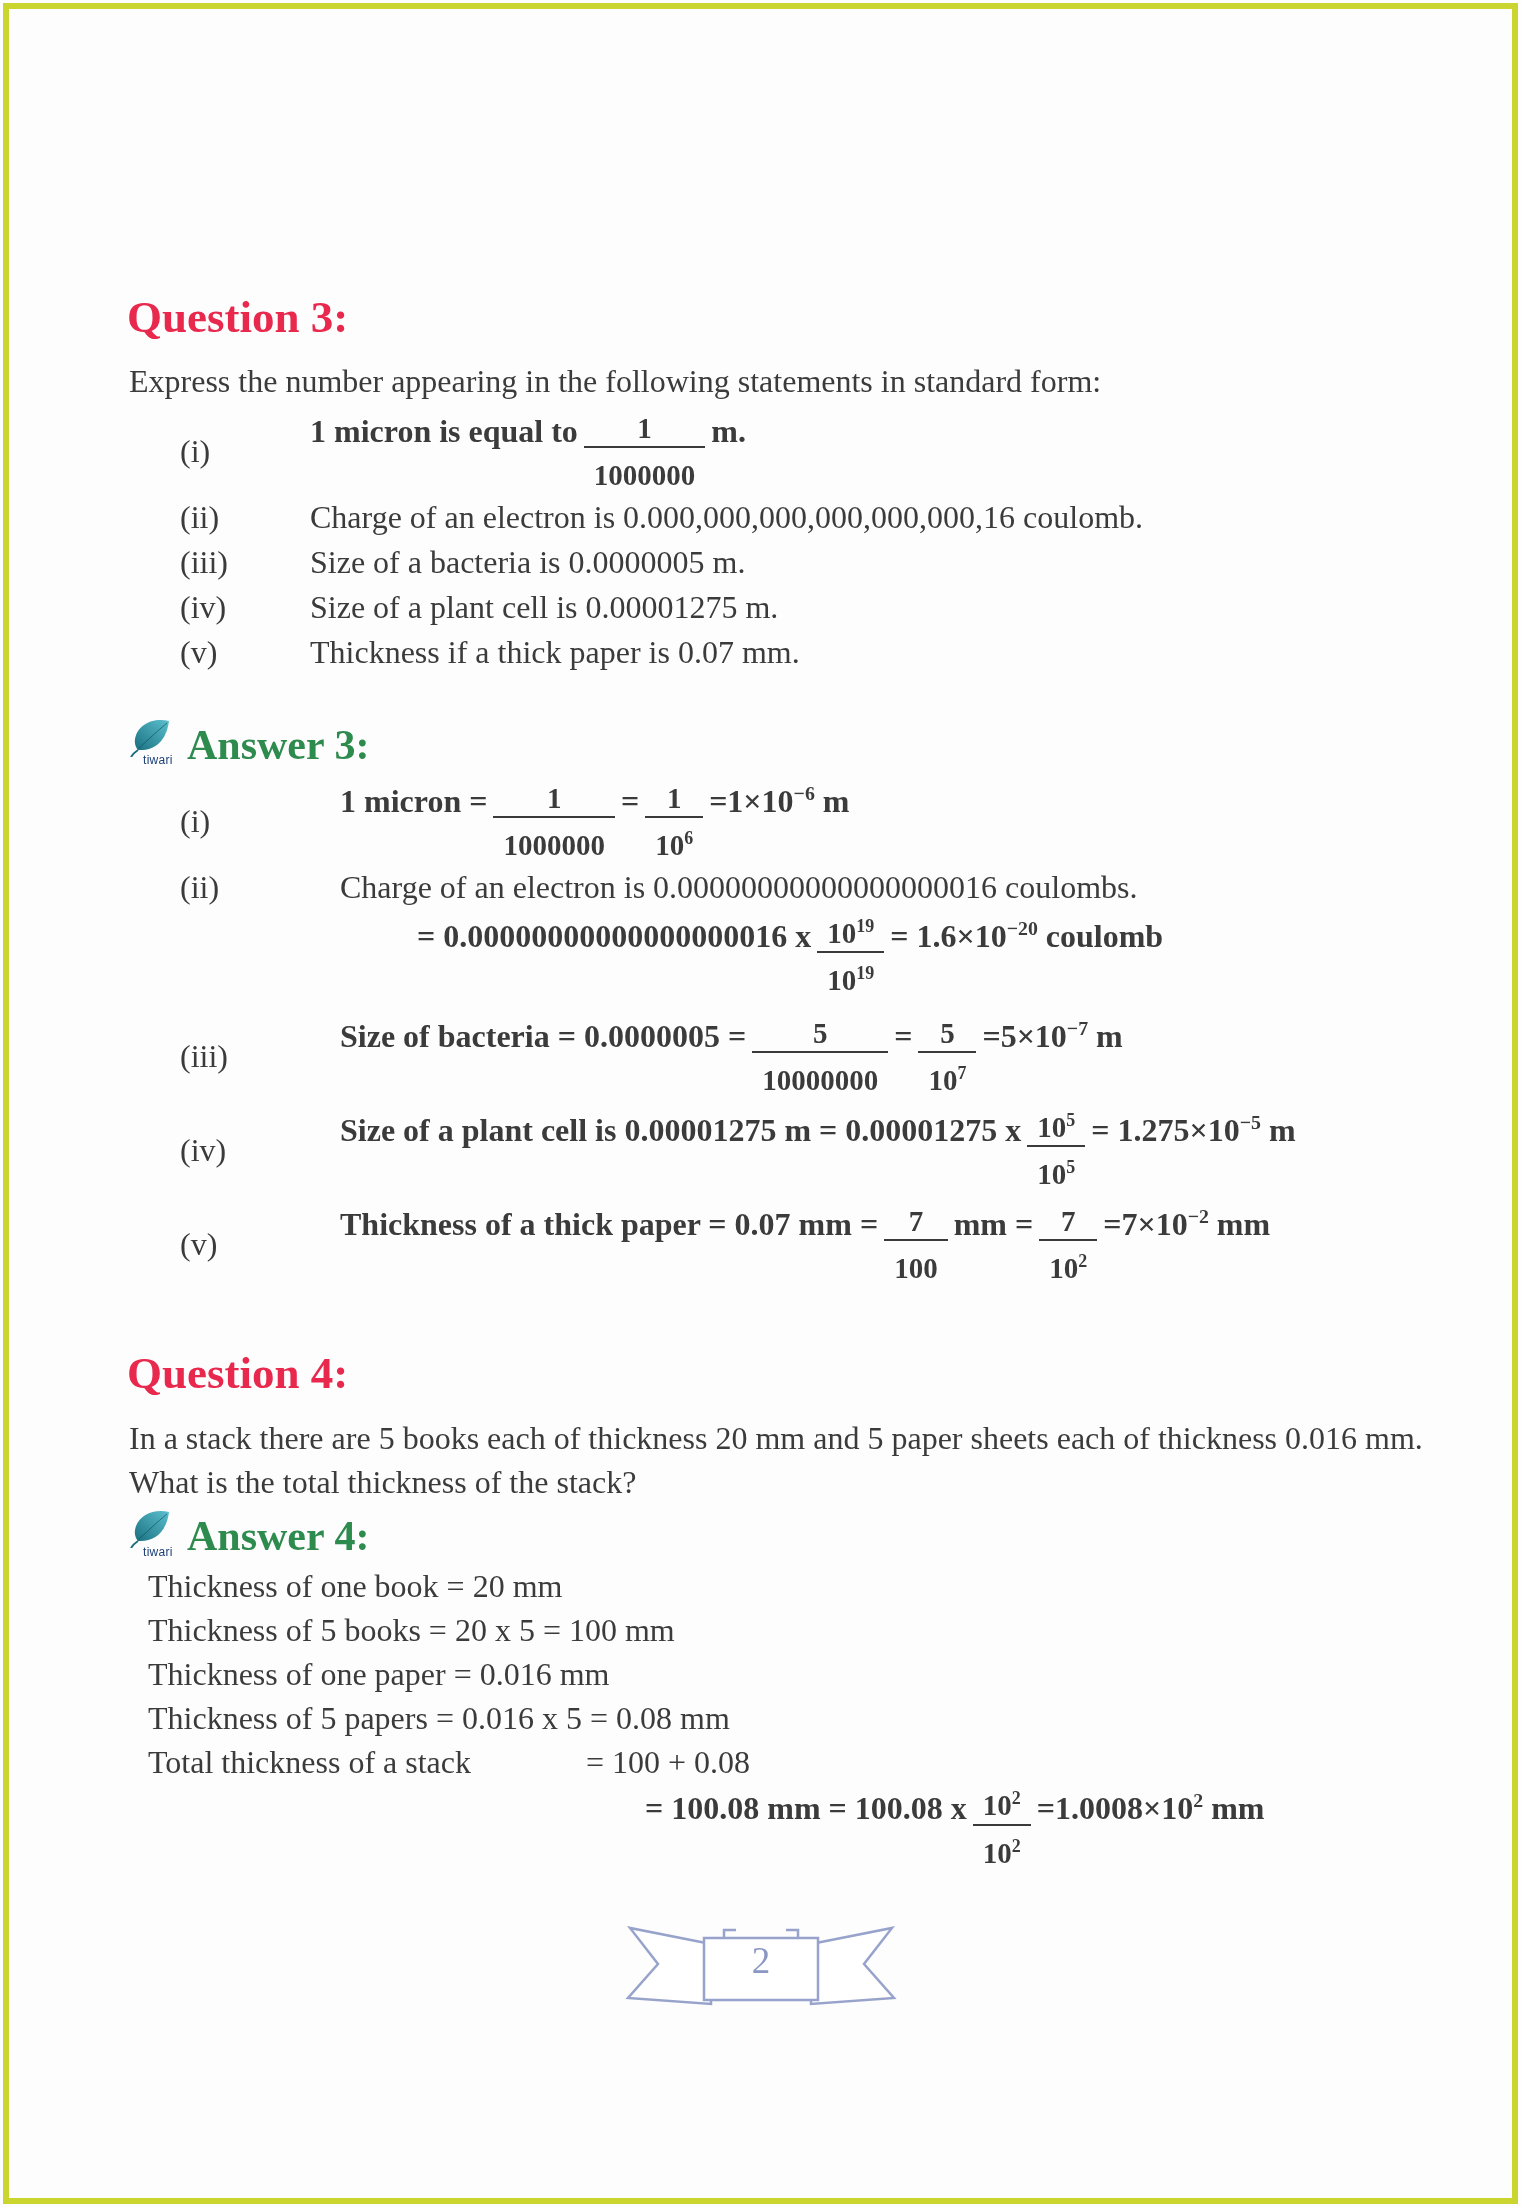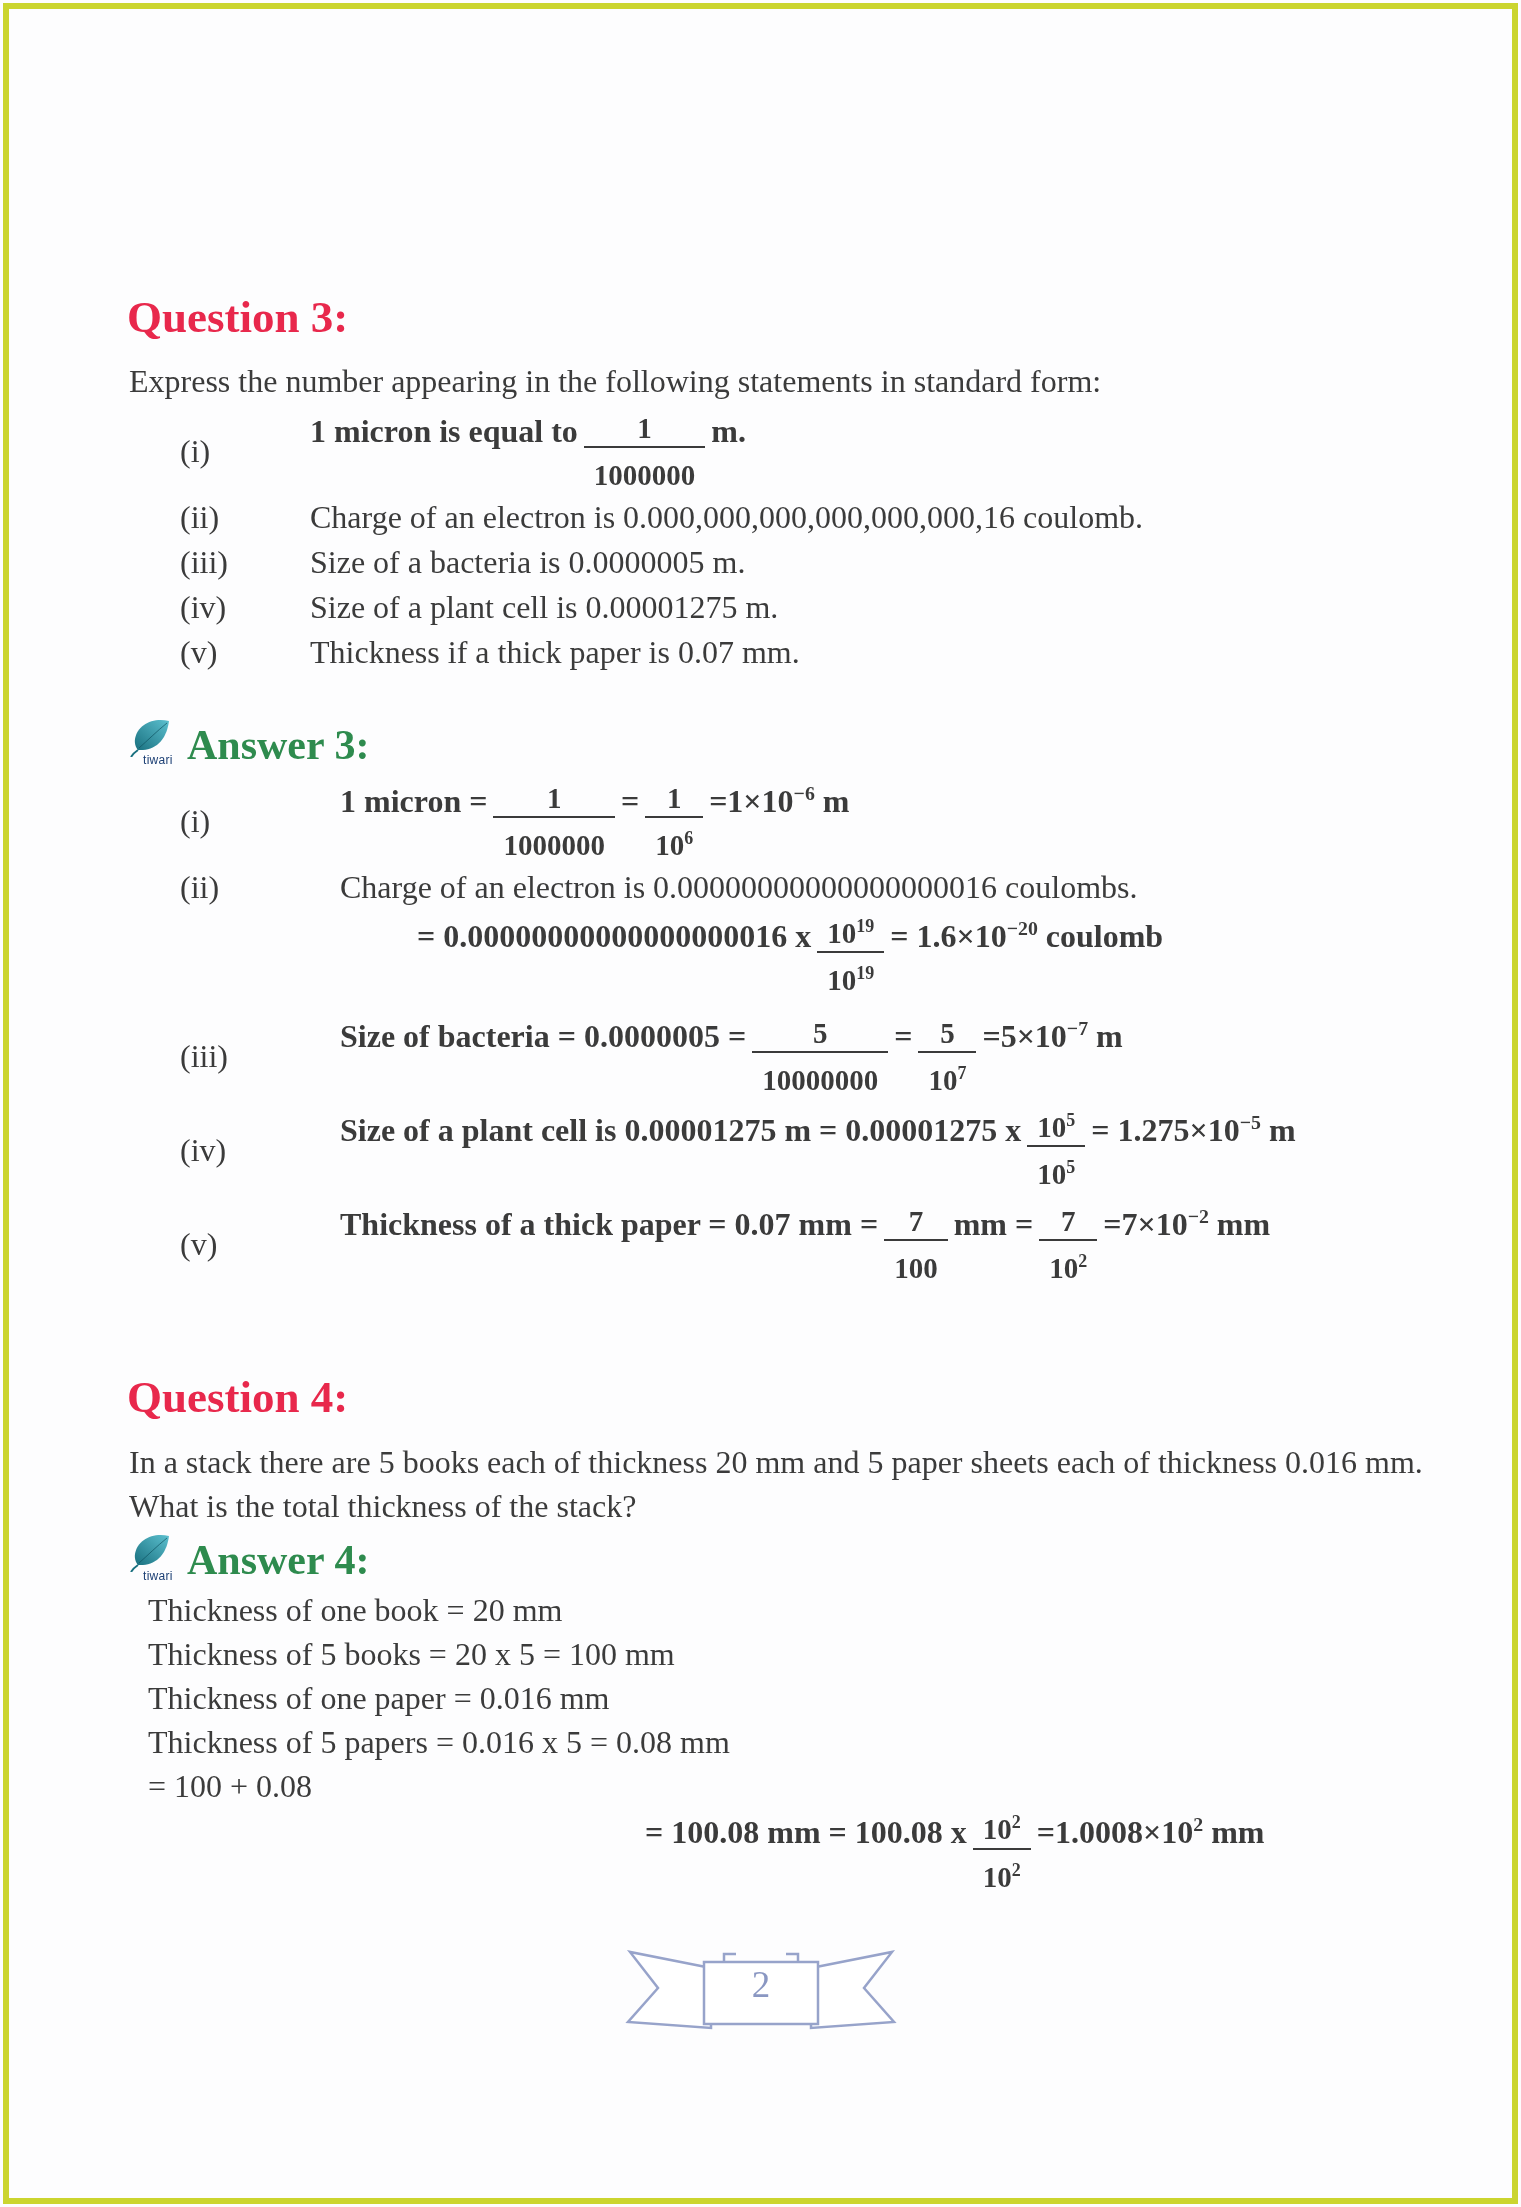--- a/index.html
+++ b/index.html
@@ -52,21 +52,21 @@
   .logo svg { position:absolute; top:0; left:2px; }
   .logo-text {
     position:absolute; left:16px; bottom:2px;
     font-size:12px; color:#1c3f74; font-family:"Liberation Sans",sans-serif;
     letter-spacing:0.3px;
   }
 
   .m6  { margin-top:6px; }
   .m8  { margin-top:8px; }
   .m10 { margin-top:10px; }
-  .gap-q4 { margin-top:84px; }
+  .gap-q4 { margin-top:60px; }
 
   .a3ii-l2 { margin-left:290px; margin-top:8px; min-height:86px; }
 
   .a4line { margin-left:21px; line-height:44px;font-family:Liberation Serif, serif; }
   .a4line:first-of-type { margin-top:2px; }
   .a4total { margin-left:21px; line-height:44px; display:flex; }
   .a4tlabel { display:inline-block; width:438px; }
   .final-row { margin-left:518px; margin-top:6px; min-height:86px; }
 
   .ribbon { position:relative; width:290px; height:88px; margin:42px 0 0 489px; }
@@ -222,20 +222,21 @@
         <span class="logo-text">tiwari</span>
       </span>
       <span class="ans-title">Answer 4:</span>
     </div>
 
     <div class="a4line">Thickness of one book = 20 mm</div>
     <div class="a4line">Thickness of 5 books = 20 x 5 = 100 mm</div>
     <div class="a4line">Thickness of one paper = 0.016 mm</div>
     <div class="a4line">Thickness of 5 papers = 0.016 x 5 = 0.08 mm</div>
     <div class="a4total">
+      <span class="a4tlabel">Total thickness of a stack</span>
       <span>= 100 + 0.08</span>
     </div>
 
     <div class="mrow final-row">
       <span>= 100.08 mm = 100.08 x</span>
       <span class="frac">
         <span class="num"><span>10</span><sup>2</sup></span>
         <span class="den"><span>10</span><sup>2</sup></span>
       </span>
       <span class="tight"><span>=1.0008×10</span><sup>2</sup><span class="sp">mm</span></span>

